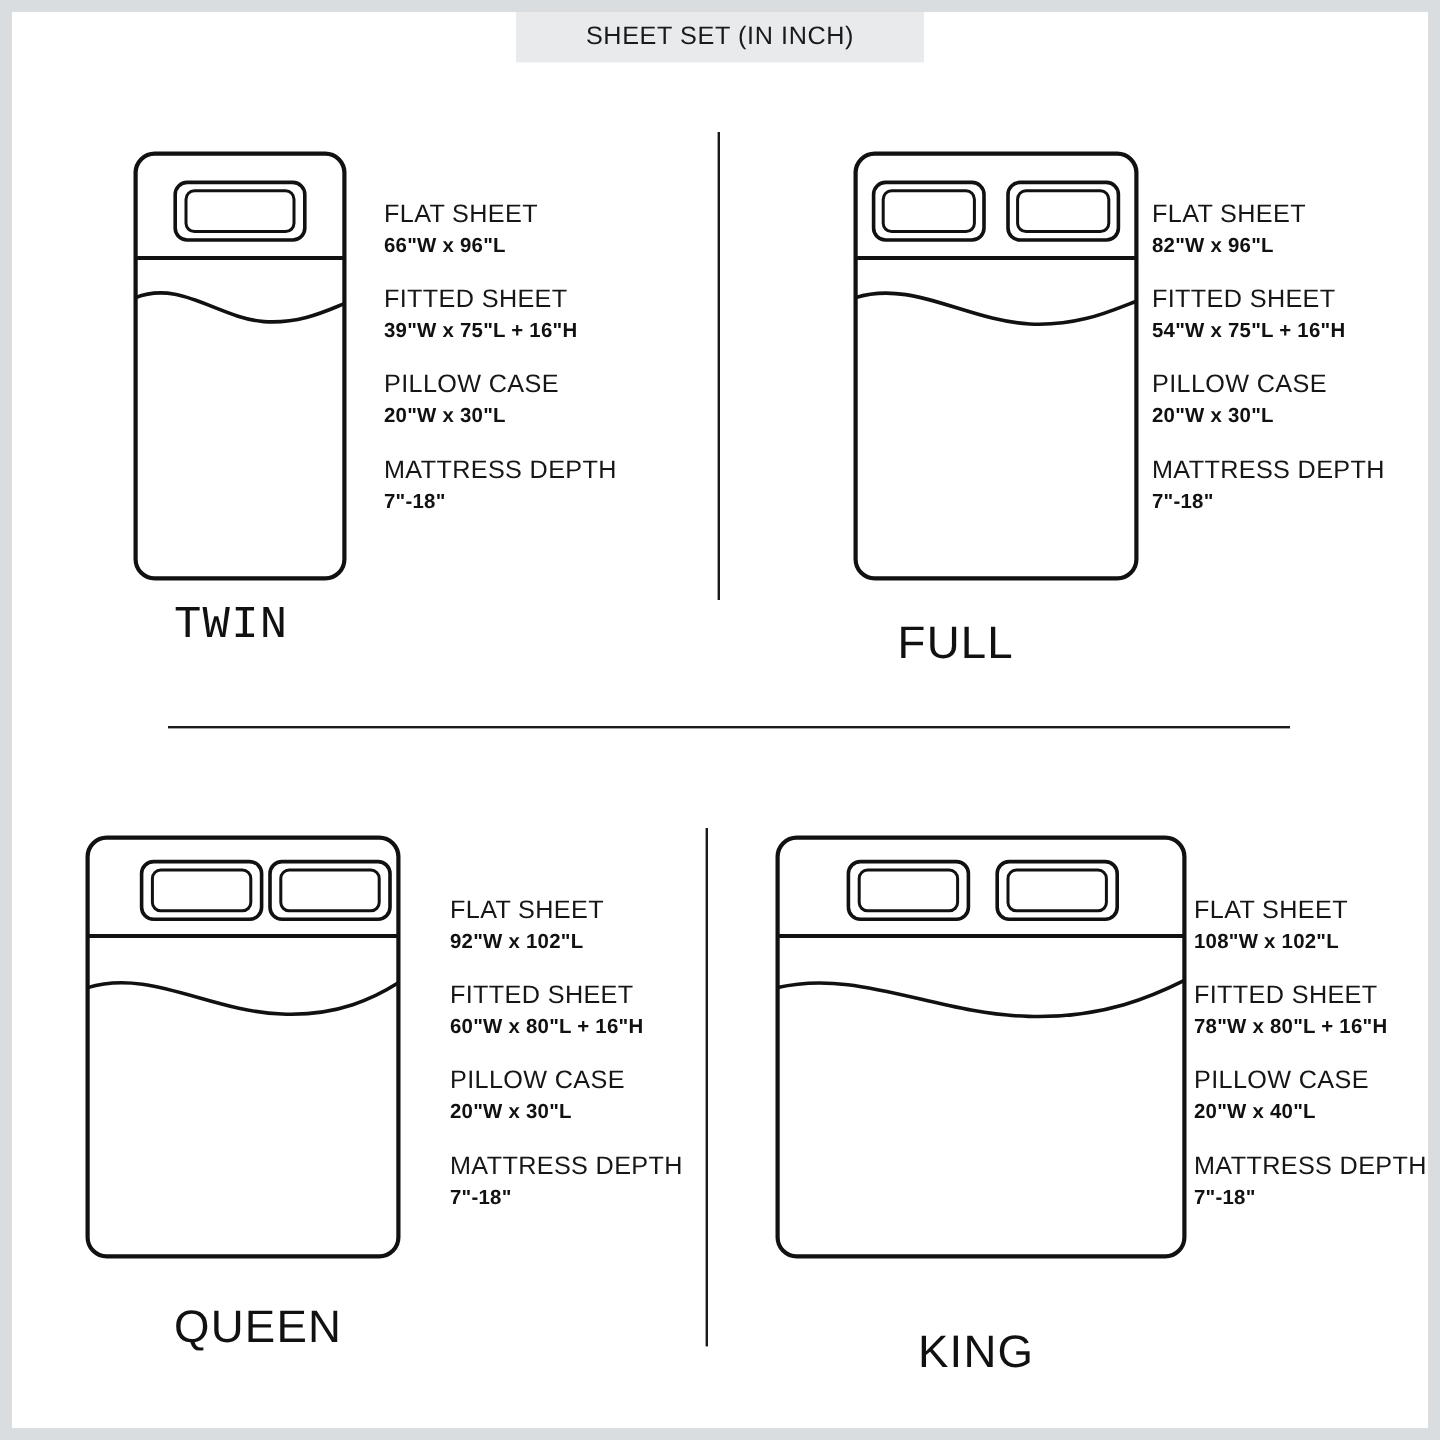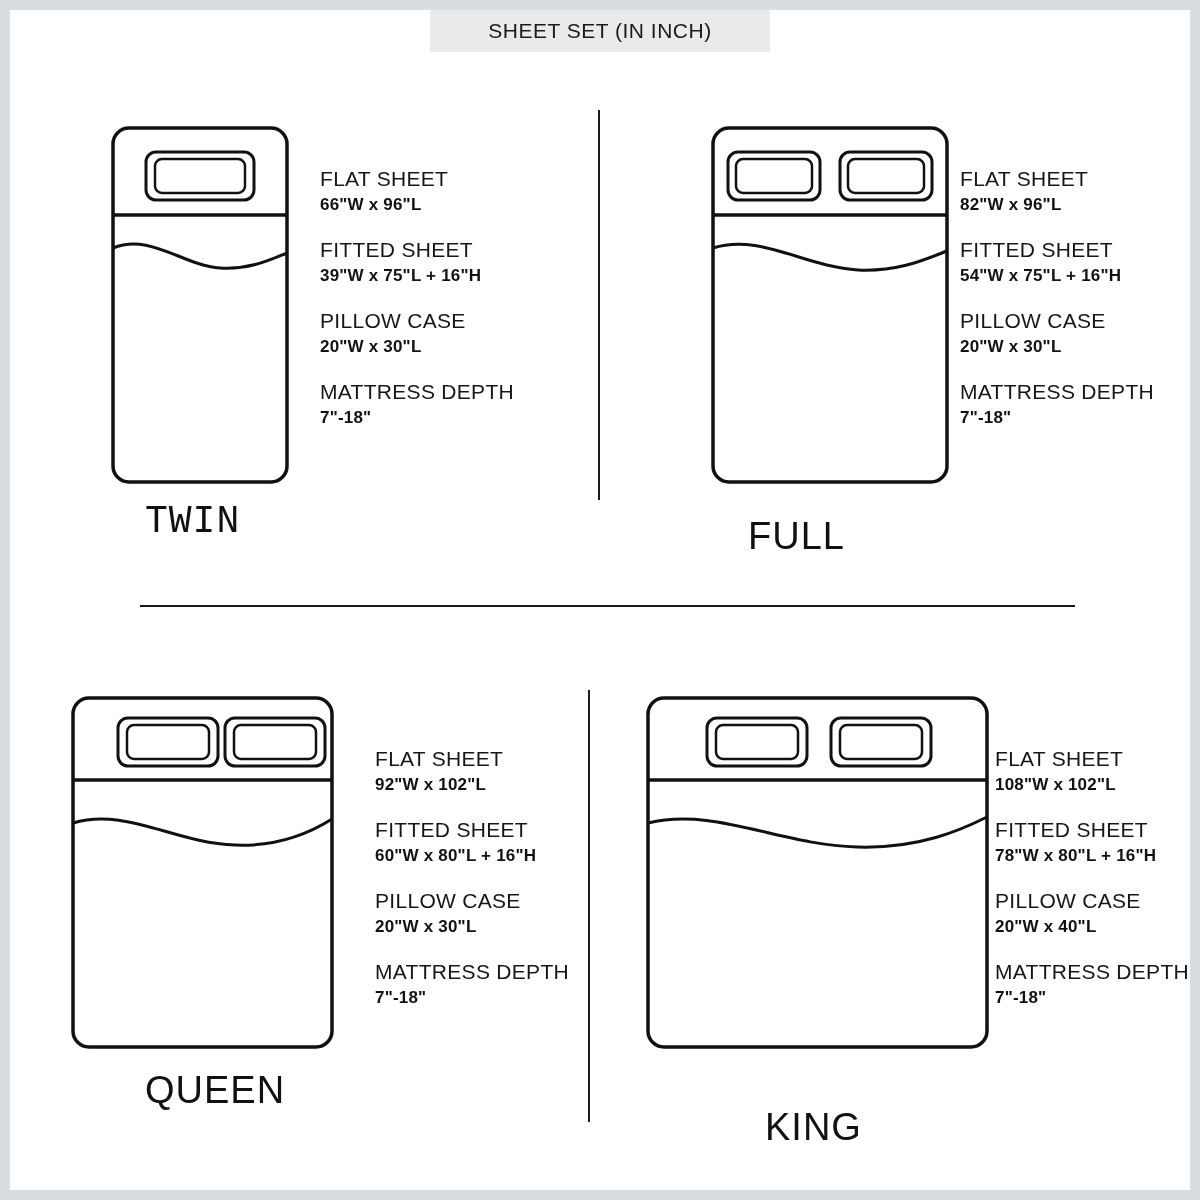--- a/index.html
+++ b/index.html
@@ -108,21 +108,21 @@
   
   #twin-bed   { left: 95px;  top: 40px; }
   #twin-label { left: 130px; top: 415px; font-family: Liberation Mono, monospace; }
   #twin-specs { left: 305px; top: 80px; }
 
   #full-bed   { left: 105px; top: 40px; }
   #full-label { left: 143px; top: 415px; margin-top: 15px; }
   #full-specs { left: 355px; top: 80px; }
 
   #queen-bed   { left: 55px;  top: 30px; }
-  #queen-label { left: 130px; top: 404px; }
+  #queen-label { left: 130px; top: 420px; }
   #queen-specs { left: 360px; top: 80px; }
 
   #king-bed   { left: 40px;  top: 30px; }
   #king-label { left: 160px; top: 420px; margin-top: 21px; }
   #king-specs { left: 390px; top: 80px; }
 </style>
 </head>
 <body>
 
 <div class="page">

